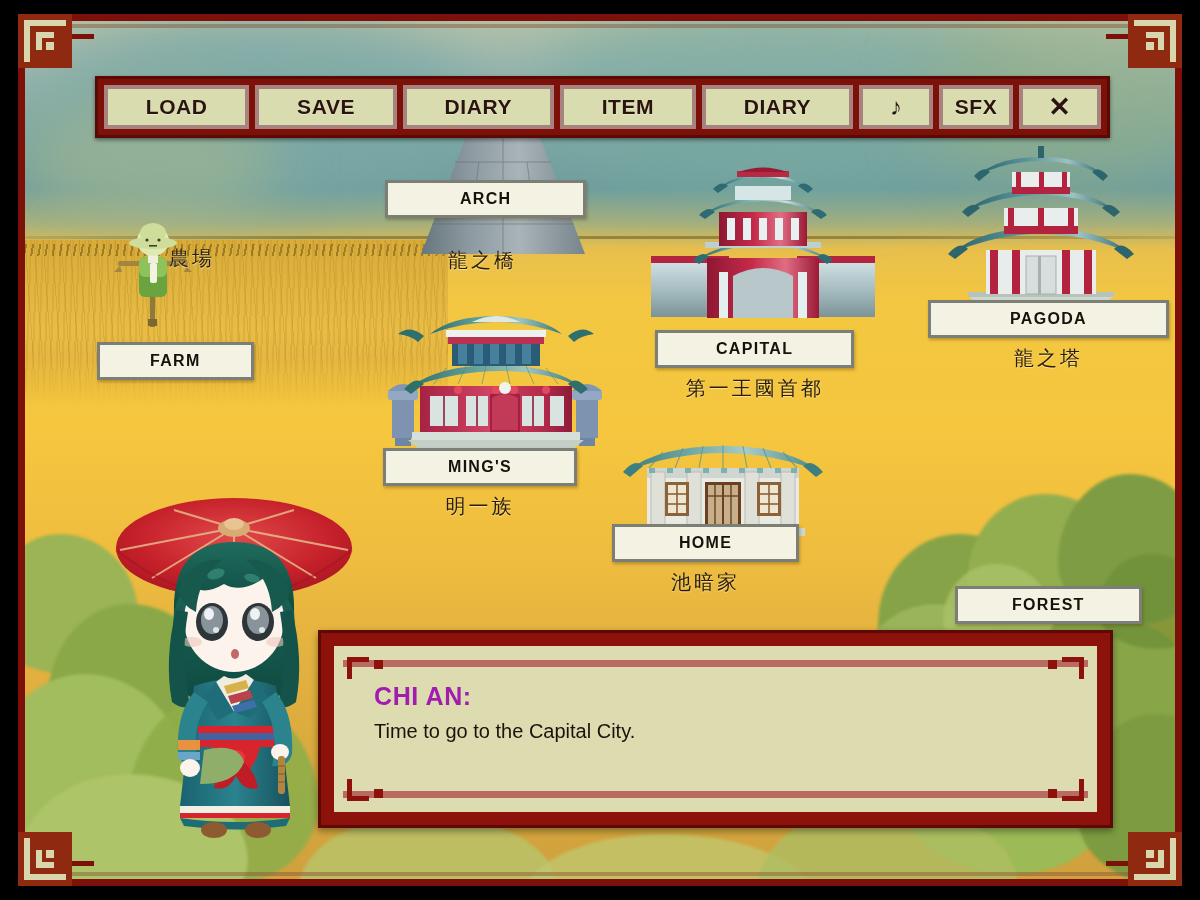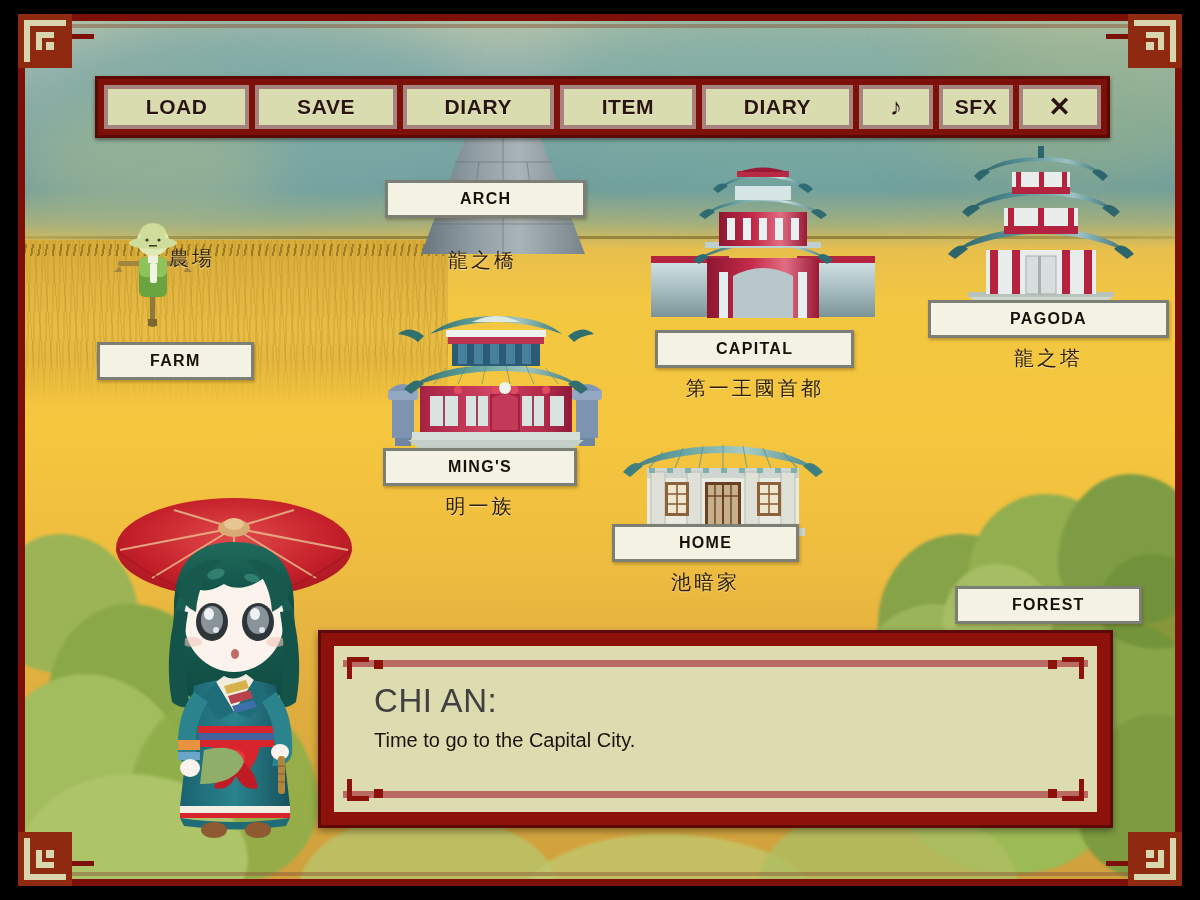--- a/index.html
+++ b/index.html
@@ -197,21 +197,21 @@
     border: 5px solid #8e120c;
   }
   .dc-tl { left: 13px;  top: 11px;    border-right: none; border-bottom: none; }
   .dc-tr { right: 13px; top: 11px;    border-left: none;  border-bottom: none; }
   .dc-bl { left: 13px;  bottom: 11px; border-right: none; border-top: none; }
   .dc-br { right: 13px; bottom: 11px; border-left: none;  border-top: none; }
   .dc-dot {
     position: absolute; width: 9px; height: 9px; background: #8e120c;
   }
   .speaker {
-    font-size: 33px; font-weight: normal; color: #404040;
+    font-size: 25px; font-weight: bold; color: #a21caf;
     letter-spacing: .6px; margin-bottom: 6px;
   }
   .dlg-text {
     font-size: 20px; color: #1c120b; line-height: 1.4;
   }
 
   
   .character { position: absolute; left: 112px; top: 470px;
                width: 270px; height: 370px; }
 

